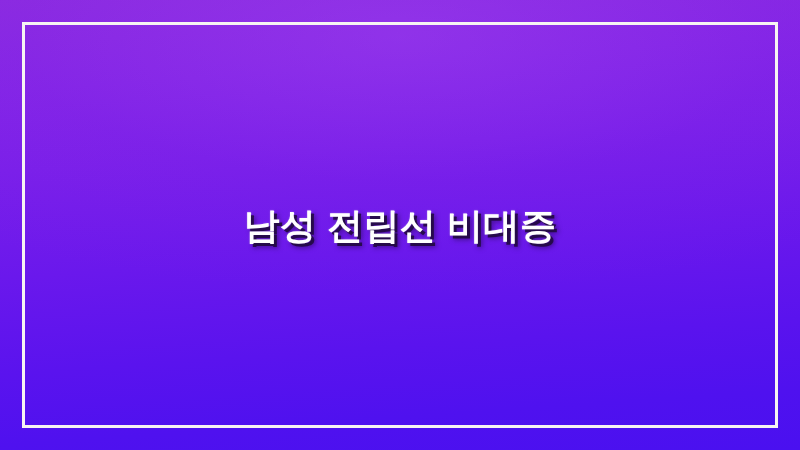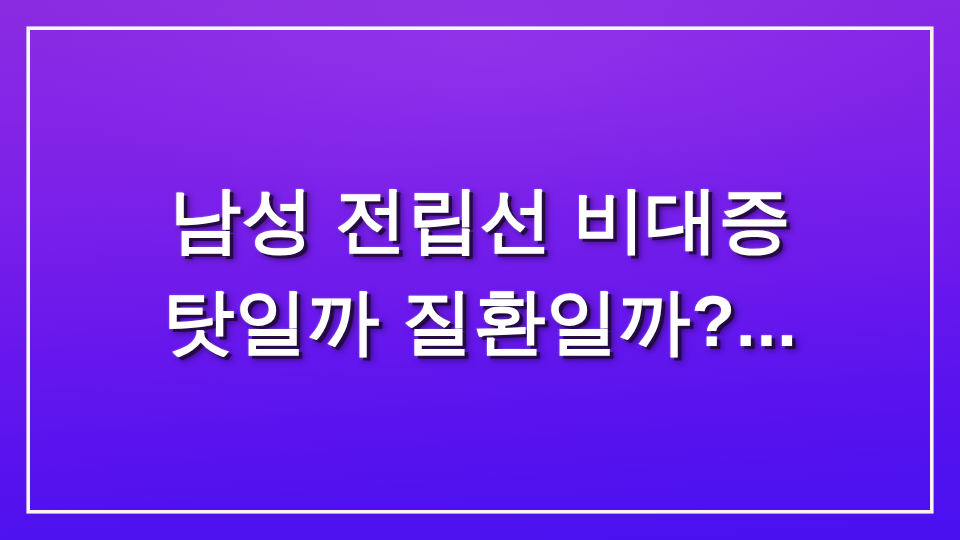--- a/index.html
+++ b/index.html
@@ -50,36 +50,35 @@
     gap: 0;
     padding: 0 48px;
     box-sizing: border-box;
   }
 
   .line {
     display: block;
     width: 100%;
     text-align: center;
     color: #ffffff;
-    font-size: 60px;
+    font-size: 36px;
     font-weight: 700;
     line-height: 85px;
     letter-spacing: 0.5px;
     white-space: pre;
     text-shadow:
       3px 3px 0 rgba(26,8,46,0.78),
       4px 4px 5px rgba(20,4,40,0.55),
       0 0 2px rgba(255,255,255,0.35);
   }
 </style>
 </head>
 <body>
 
 <div id="card">
 
   <div id="frame"></div>
 
   <div id="headline">
     <span class="line">남성 전립선 비대증</span>
-    <span class="line">탓일까 질환일까?...</span>
   </div>
 
 </div>
 
 </body></html>

